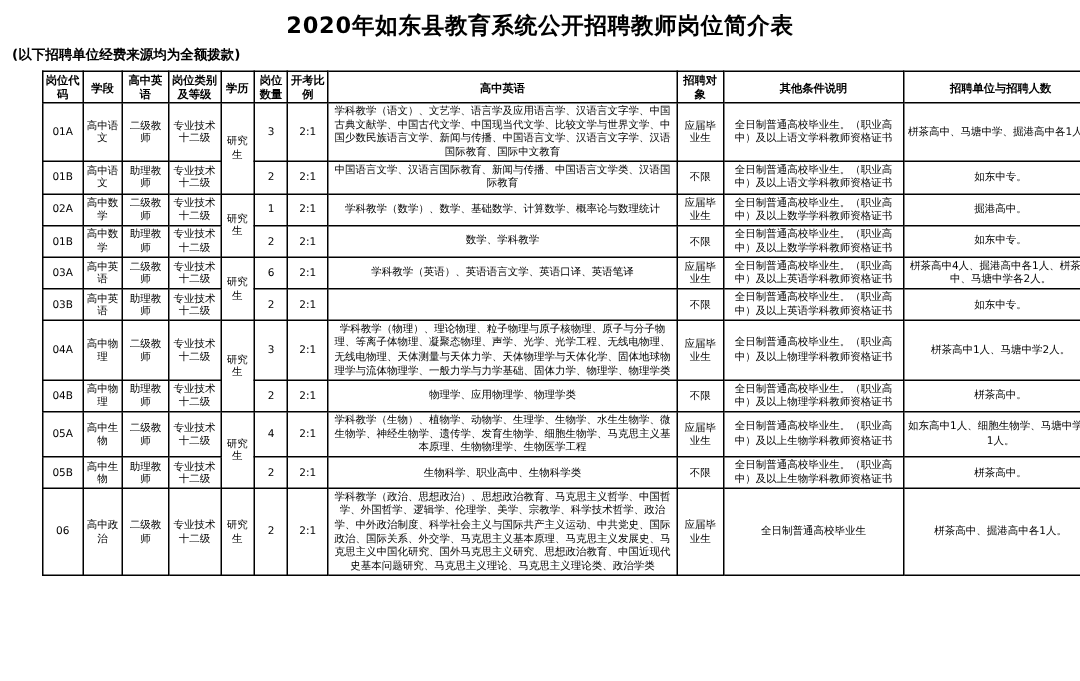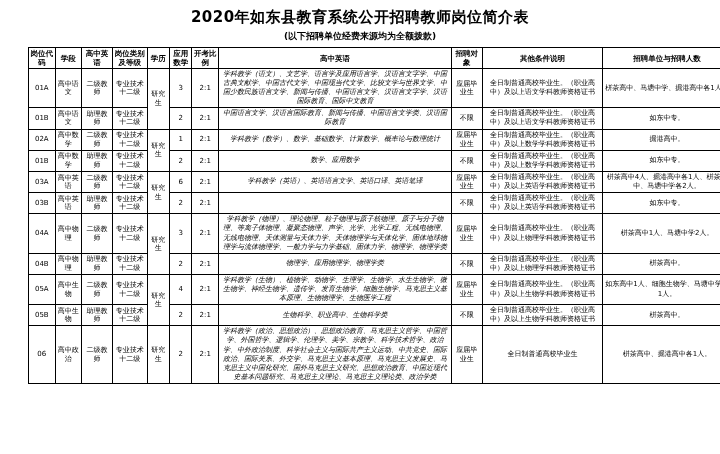--- a/index.html
+++ b/index.html
@@ -13,21 +13,20 @@
   .page{width:720px;height:454px;box-sizing:border-box;padding:6px 8px 0 8px;border-radius:16px;}
   .doc-title{
     text-align:center;
     font-size:15px;
     font-weight:bold;
     letter-spacing:0.5px;
     margin:2px 0 3px 0;
     font-family:"DejaVu Sans","Liberation Sans",sans-serif;
   }
   .doc-subtitle{
-    text-align:center;
     font-size:9px;
     font-weight:bold;
     margin:0 0 4px 0;
   }
   table.main{
     border-collapse:collapse;
     width:704px;
     table-layout:fixed;
     font-size:7px;
     line-height:1.25;
@@ -43,21 +42,20 @@
   table.main thead th{
     font-weight:bold;
     font-size:7.5px;
     line-height:1.2;
   }
   td.major{
     text-align:left;
     vertical-align:middle;
     padding:1px 2px;
     line-height:1.3;
-    font-style:italic;
   }
   td.other, td.unitinfo{
     text-align:left;
     vertical-align:middle;
     padding:1px 2px;
     line-height:1.3;
   }
   td.center-narrow{
     font-size:7px;
     line-height:1.2;
@@ -95,21 +93,21 @@
         <col class="w-other">
         <col class="w-unit">
     </colgroup>
     <thead>
       <tr>
         <th>岗位代码</th>
         <th>学段</th>
         <th>高中英语</th>
         <th>岗位类别及等级</th>
         <th>学历</th>
-        <th>应用数学</th>
+        <th>岗位数量</th>
         <th>开考比例</th>
         <th>高中英语</th>
         <th>招聘对象</th>
         <th>其他条件说明</th>
         <th>招聘单位与招聘人数</th>
       </tr>
     </thead>
     <tbody>
         <tr>
           <td class="center-narrow">01A</td>
@@ -149,21 +147,21 @@
           <td class="other">全日制普通高校毕业生。（职业高中）及以上数学学科教师资格证书</td>
           <td class="unitinfo">掘港高中。</td>
         </tr>
         <tr>
           <td class="center-narrow">01B</td>
           <td class="center-narrow">高中数学</td>
           <td class="center-narrow">助理教师</td>
           <td class="center-narrow">专业技术十二级</td>
           <td class="center-narrow">2</td>
           <td class="center-narrow">2:1</td>
-          <td class="major">数学、应用数学</td>
+          <td class="major">数学、学科教学</td>
           <td class="center-narrow">不限</td>
           <td class="other">全日制普通高校毕业生。（职业高中）及以上数学学科教师资格证书</td>
           <td class="unitinfo">如东中专。</td>
         </tr>
         <tr>
           <td class="center-narrow">03A</td>
           <td class="center-narrow">高中英语</td>
           <td class="center-narrow">二级教师</td>
           <td class="center-narrow">专业技术十二级</td>
           <td class="center-narrow" rowspan="2">研究生</td>

